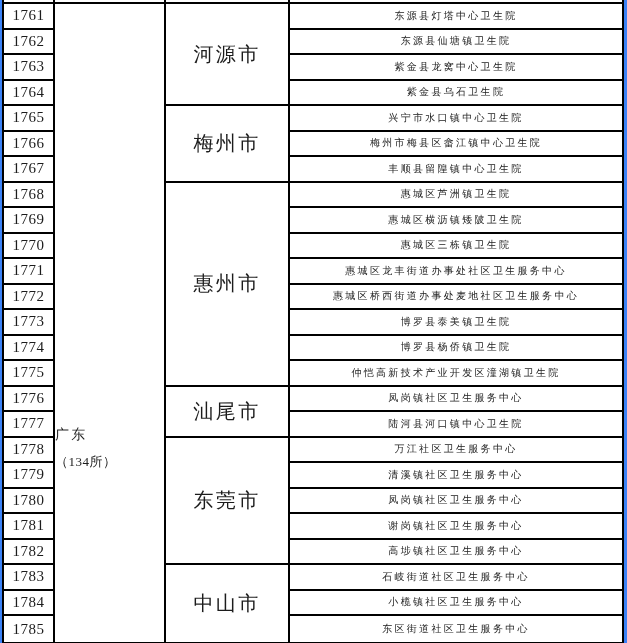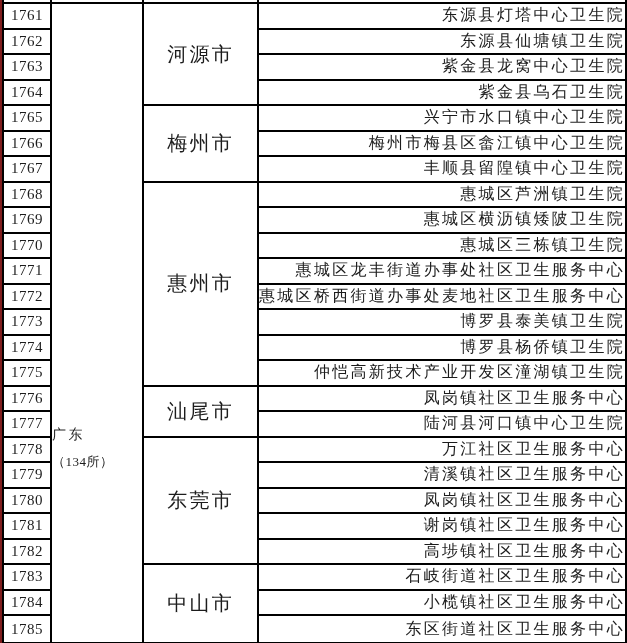--- a/index.html
+++ b/index.html
@@ -6,21 +6,21 @@
   body {
     width: 627px; height: 643px;
     background: #ffffff;
     font-family: "Liberation Serif", "DejaVu Serif", serif;
     color: #1c1c1c;
   }
   .page {
     position: relative;
     width: 627px; height: 643px;
     overflow: hidden;
-    background: #7f1d1d;
+    background: #3b82f6;
   }
   table.roster {
     position: absolute; left: 2px; top: 0;
     border-collapse: collapse;
     table-layout: fixed;
   }
   table.roster td {
     border: 2px solid #000;
     padding: 0;
     background: #fff;
@@ -39,22 +39,22 @@
   }
   td.province { width: 109px; position: relative; }
   td.city {
     width: 122px;
     text-align: center;
     font-size: 20px;
     letter-spacing: 2.3px;
   }
   td.inst {
     width: 332px;
-    text-align: right;
-    font-size: 16px;
+    text-align: center;
+    font-size: 10px;
     letter-spacing: 2.3px;
     padding-left: 7px;
   }
   .prov-label {
     position: absolute;
     left: 0; right: 0;
     top: 444px;
     transform: translateY(-50%);
     text-align: left;
     font-size: 14px;

